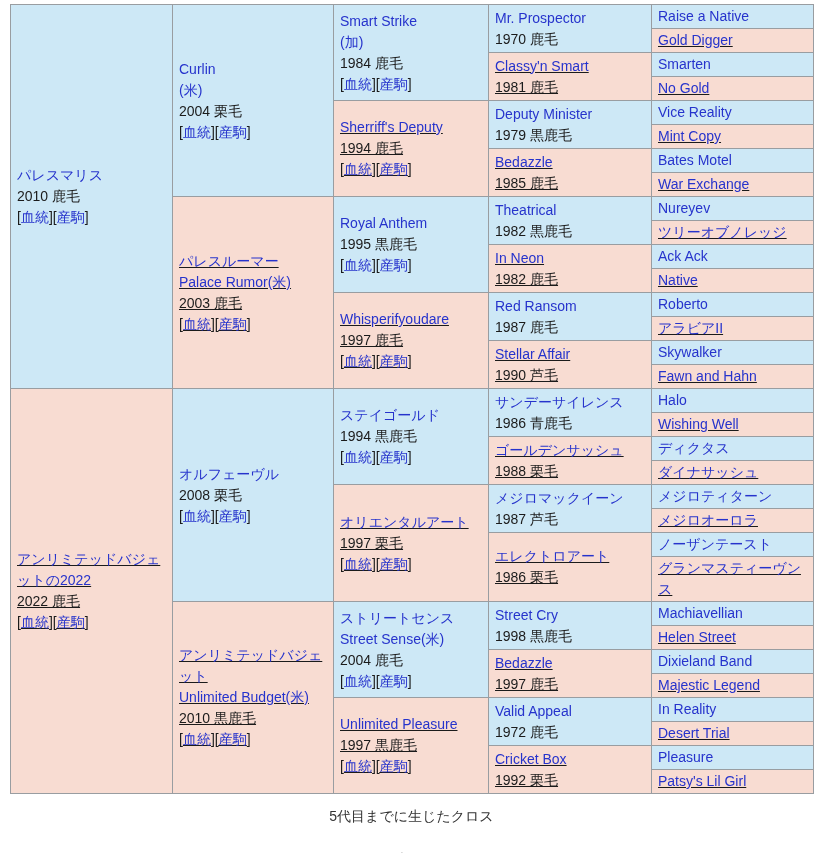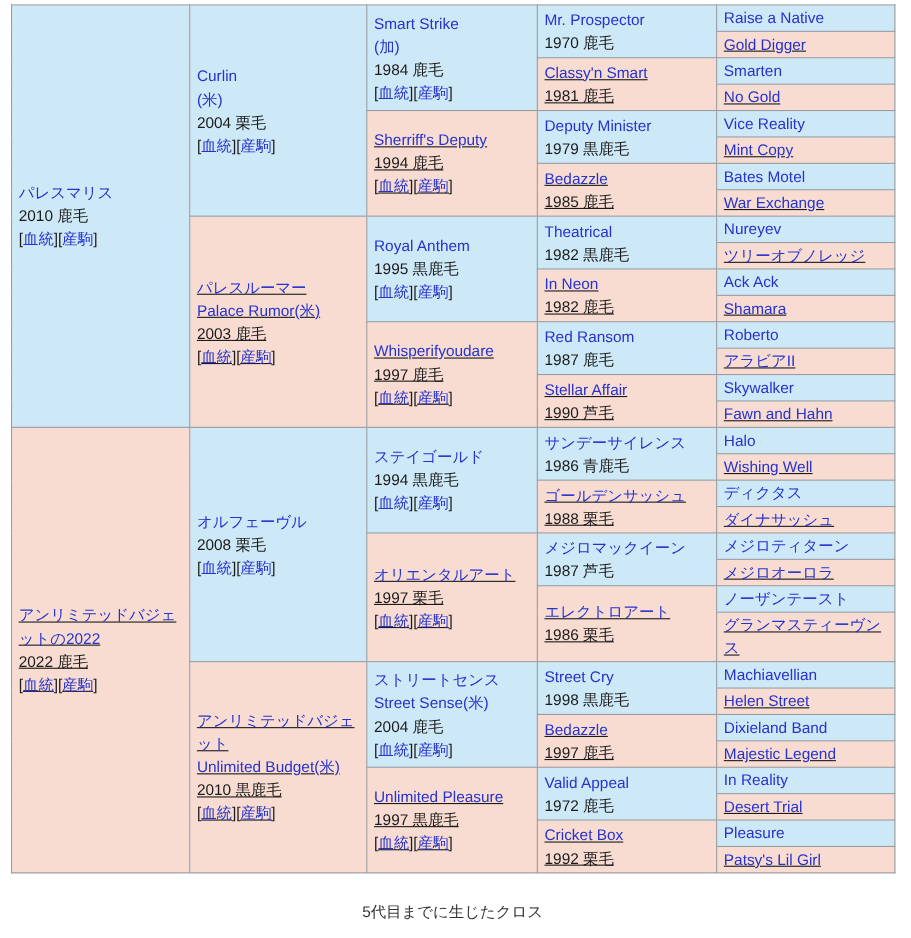--- a/index.html
+++ b/index.html
@@ -37,21 +37,21 @@
     cursor: pointer;
   }
   .detail-line { color: var(--text, #1b1b1b); }
   .links-line { color: var(--text, #1b1b1b); }
   .cross-title {
     width: 803px;
     text-align: center;
     font-size: 14px;
     line-height: 20px;
     color: #333333;
-    margin-top: 25px;
+    margin-top: 12px;
   }
   .cross-value {
     width: 803px;
     text-align: center;
     font-size: 14px;
     line-height: 20px;
     color: #333333;
     margin-top: 22px;
   }
 </style>
@@ -172,21 +172,21 @@
           <td rowspan="2" class="dam">
             <div><a class="hlink">In Neon</a></div>
             <div class="detail-line">1982 鹿毛</div>
           </td>
           <td rowspan="1" class="sire">
             <div><a class="hlink">Ack Ack</a></div>
           </td>
         </tr>
         <tr>
           <td rowspan="1" class="dam">
-            <div><a class="hlink">Shamara</a></div>
+            <div><a class="hlink">Native</a></div>
           </td>
         </tr>
         <tr>
           <td rowspan="4" class="dam">
             <div><a class="hlink">Whisperifyoudare</a></div>
             <div class="detail-line">1997 鹿毛</div>
             <div class="links-line">[<a class="hlink">血統</a>][<a class="hlink">産駒</a>]</div>
           </td>
           <td rowspan="2" class="sire">
             <div><a class="hlink">Red Ransom</a></div>

